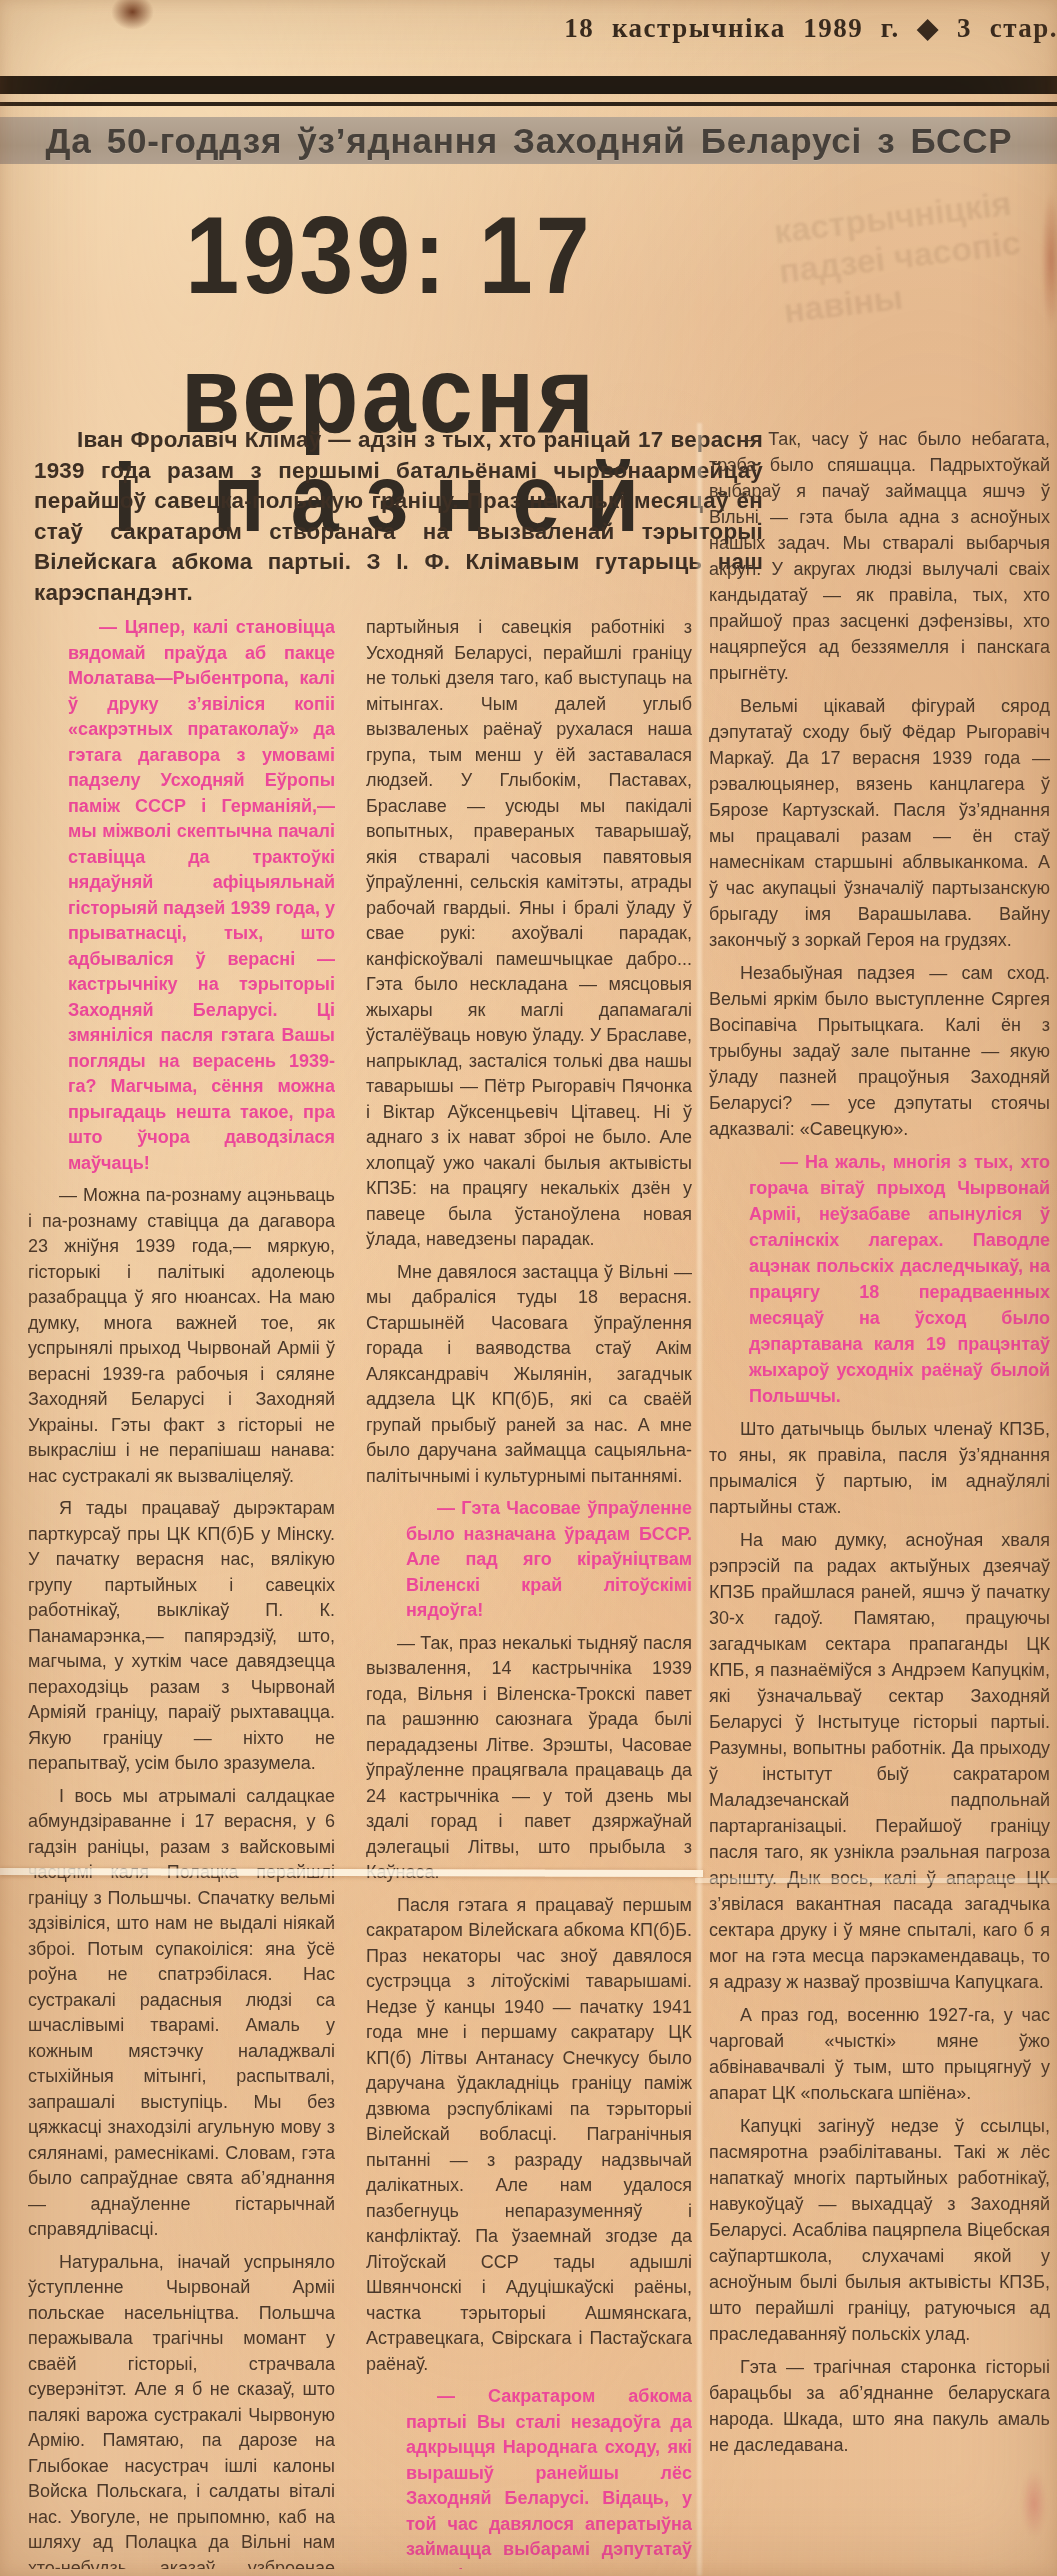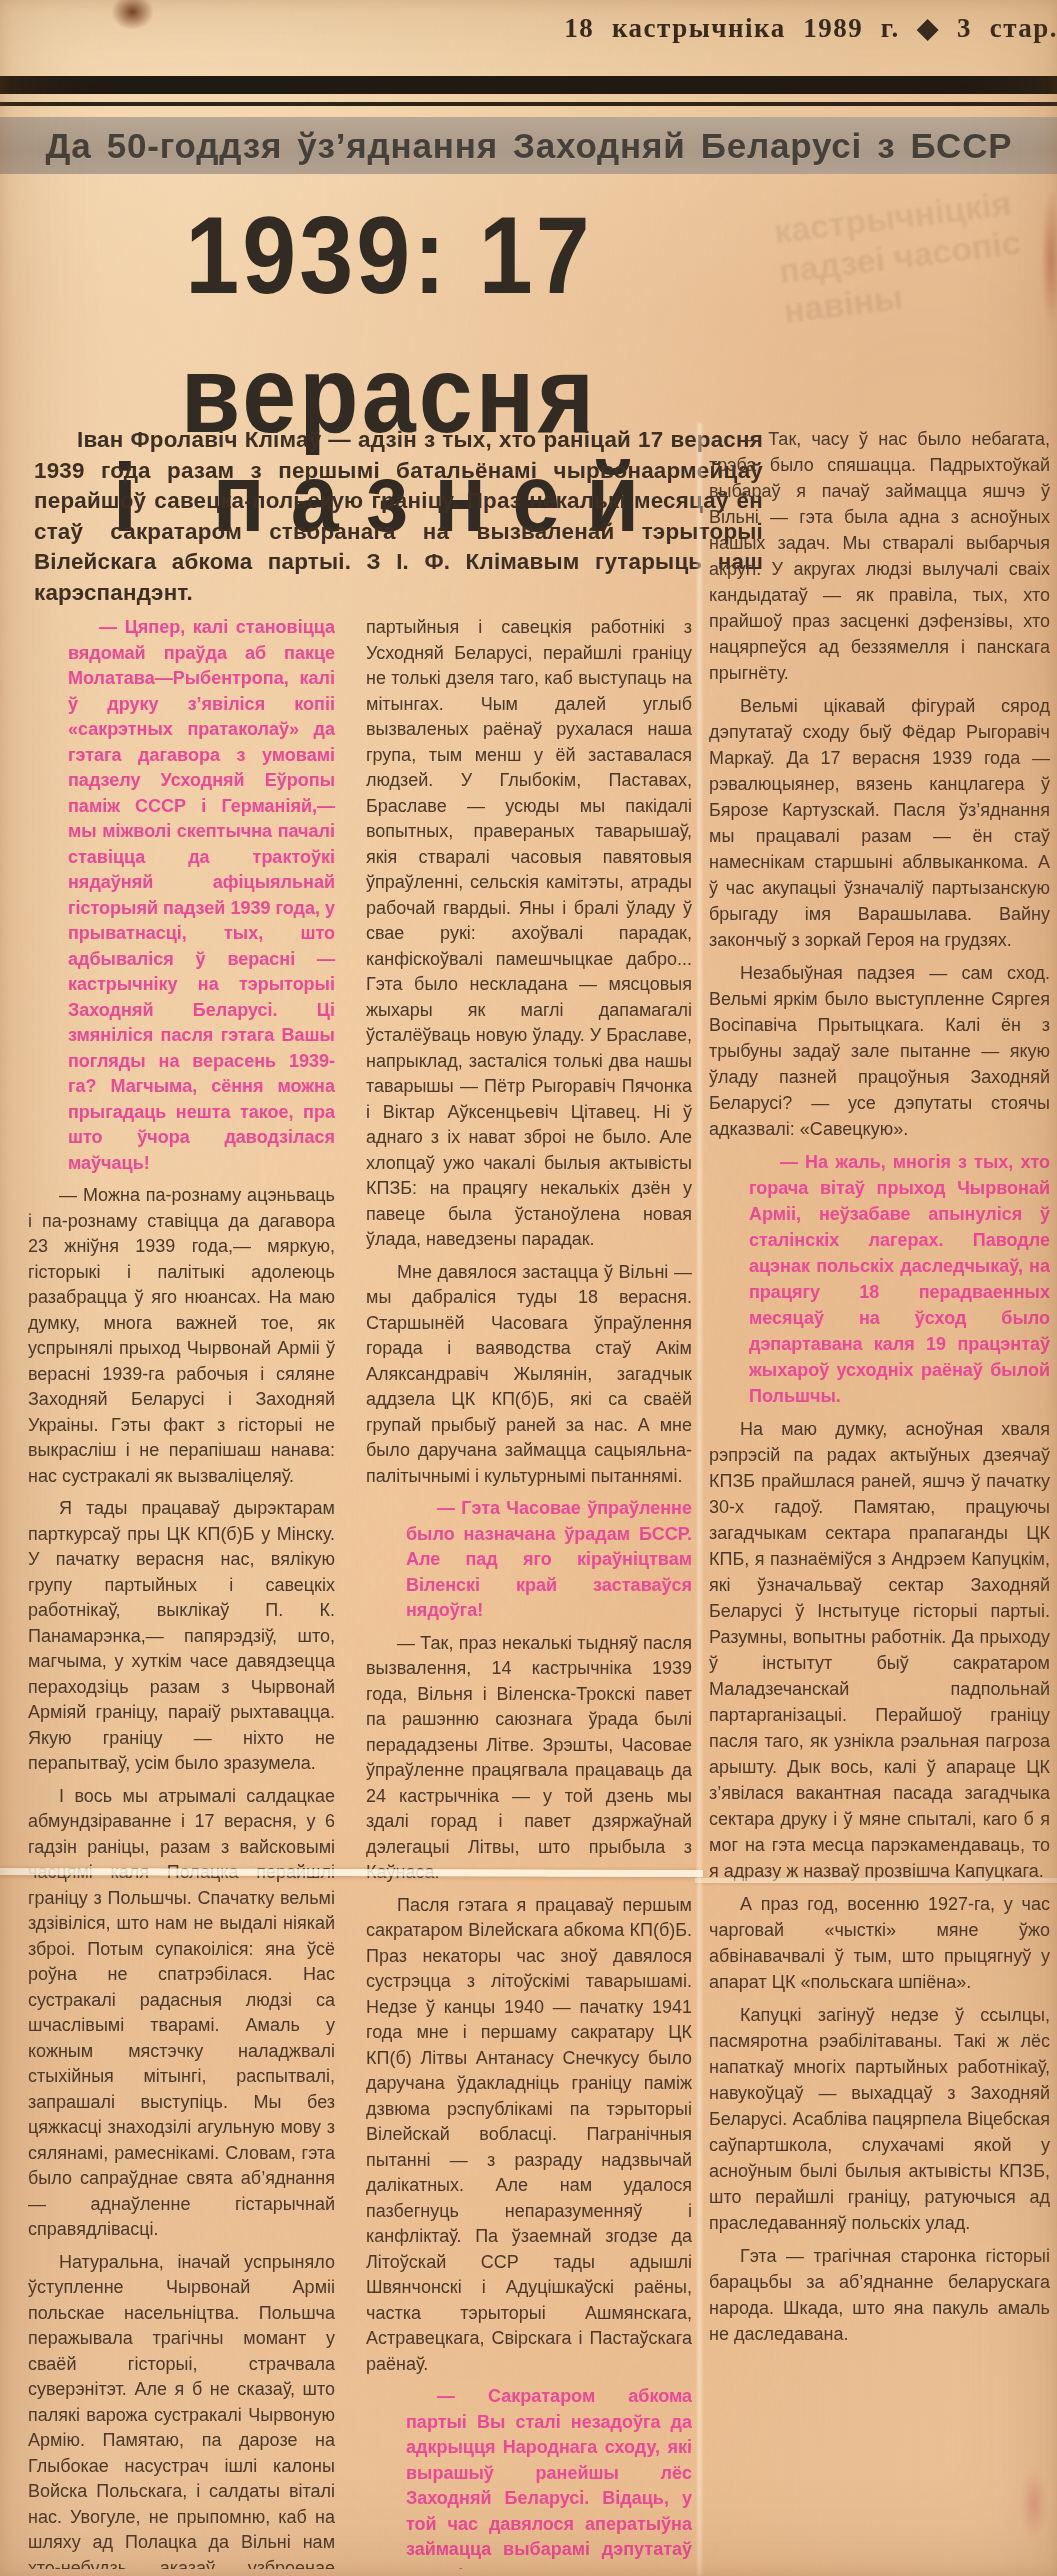--- a/index.html
+++ b/index.html
@@ -17,21 +17,21 @@
     box-shadow:inset 0 0 93px rgba(134,78,38,.30), inset 0 0 14px rgba(134,78,38,.18);}
   
   .dateline{
     position:absolute;top:12.4px;left:0;width:100%;text-align:right;
     font-family:"Liberation Serif",serif;font-weight:bold;font-size:27px;
     color:#33281e;letter-spacing:1.5px;word-spacing:9.3px;
   }
   .rule-thick{position:absolute;top:76px;left:0;width:100%;height:18px;background:#221b13;}
   .rule-thin{position:absolute;top:102px;left:0;width:100%;height:3.9px;background:#2c2218;}
   .banner{
-    position:absolute;top:117px;left:0;width:100%;height:57px;
+    position:absolute;top:117px;left:0;width:100%;height:47px;
     background:linear-gradient(180deg,#b7a795 0%,#ab9a87 60%,#b2a190 100%);
     display:flex;align-items:center;justify-content:center;
     font-weight:bold;font-size:35px;color:#46403a;letter-spacing:0.8px;word-spacing:4.6px;
     text-shadow:0 0.8px 0 rgba(255,255,255,.12);
   }
   
   .headline{position:absolute;top:187px;left:0;width:778px;text-align:center;color:#322b23;}
   .headline .l1{display:inline-block;font-weight:bold;font-size:97px;line-height:124px;
     letter-spacing:3.1px;transform:scaleY(1.12);transform-origin:top;}
   .headline .l2{display:block;font-weight:bold;font-size:86px;line-height:100px;
@@ -94,31 +94,32 @@
   <p>Я тады працаваў дырэктарам парткурсаў пры ЦК КП(б)Б у Мінску. У пачатку верасня нас, вялікую групу партыйных і савецкіх работнікаў, выклікаў П. К. Панамарэнка,— папярэдзіў, што, магчыма, у хуткім часе давядзецца пераходзіць разам з Чырвонай Арміяй граніцу, параіў рыхтавацца. Якую граніцу — ніхто не перапытваў, усім было зразумела.</p>
   <p>І вось мы атрымалі салдацкае абмундзіраванне і 17 верасня, у 6 гадзін раніцы, разам з вайсковымі часцямі каля Полацка перайшлі граніцу з Польшчы. Спачатку вельмі здзівіліся, што нам не выдалі ніякай зброі. Потым супакоіліся: яна ўсё роўна не спатрэбілася. Нас сустракалі радасныя людзі са шчаслівымі тварамі. Амаль у кожным мястэчку наладжвалі стыхійныя мітынгі, распытвалі, запрашалі выступіць. Мы без цяжкасці знаходзілі агульную мову з сялянамі, рамеснікамі. Словам, гэта было сапраўднае свята аб’яднання — аднаўленне гістарычнай справядлівасці.</p>
   <p>Натуральна, іначай успрыняло ўступленне Чырвонай Арміі польскае насельніцтва. Польшча перажывала трагічны момант у сваёй гісторыі, страчвала суверэнітэт. Але я б не сказаў, што палякі варожа сустракалі Чырвоную Армію. Памятаю, па дарозе на Глыбокае насустрач ішлі калоны Войска Польскага, і салдаты віталі нас. Увогуле, не прыпомню, каб на шляху ад Полацка да Вільні нам хто-небудзь аказаў узброенае супраціўленне.</p>
   <p class="q">— З 17 верасня па 28 кастрычніка, калі ў Беластоку пачаў работу Народны сход, Заходняя Беларусь апынулася фактычна ва ўмовах безуладдзя: старая сістэма кіравання перастала існаваць, новая — Саветы — яшчэ не была створана!</p>
 
 </div>
 
 <div class="col col2">
   <p class="cont">партыйныя і савецкія работнікі з Усходняй Беларусі, перайшлі граніцу не толькі дзеля таго, каб выступаць на мітынгах. Чым далей углыб вызваленых раёнаў рухалася наша група, тым менш у ёй заставалася людзей. У Глыбокім, Паставах, Браславе — усюды мы пакідалі вопытных, правераных таварышаў, якія стваралі часовыя павятовыя ўпраўленні, сельскія камітэты, атрады рабочай гвардыі. Яны і бралі ўладу ў свае рукі: ахоўвалі парадак, канфіскоўвалі памешчыцкае дабро... Гэта было нескладана — мясцовыя жыхары як маглі дапамагалі ўсталёўваць новую ўладу. У Браславе, напрыклад, засталіся толькі два нашы таварышы — Пётр Рыгоравіч Пячонка і Віктар Аўксенцьевіч Цітавец. Ні ў аднаго з іх нават зброі не было. Але хлопцаў ужо чакалі былыя актывісты КПЗБ: на працягу некалькіх дзён у павеце была ўстаноўлена новая ўлада, наведзены парадак.</p>
   <p>Мне давялося застацца ў Вільні — мы дабраліся туды 18 верасня. Старшынёй Часовага ўпраўлення горада і ваяводства стаў Акім Аляксандравіч Жылянін, загадчык аддзела ЦК КП(б)Б, які са сваёй групай прыбыў раней за нас. А мне было даручана займацца сацыяльна-палітычнымі і культурнымі пытаннямі.</p>
-  <p class="q">— Гэта Часовае ўпраўленне было назначана ўрадам БССР. Але пад яго кіраўніцтвам Віленскі край заставаўся нядоўга!</p>
+  <p class="q">— Гэта Часовае ўпраўленне было назначана ўрадам БССР. Але пад яго кіраўніцтвам Віленскі край літоўскімі нядоўга!</p>
   <p>— Так, праз некалькі тыдняў пасля вызвалення, 14 кастрычніка 1939 года, Вільня і Віленска-Трокскі павет па рашэнню саюзнага ўрада былі перададзены Літве. Зрэшты, Часовае ўпраўленне працягвала працаваць да 24 кастрычніка — у той дзень мы здалі горад і павет дзяржаўнай дэлегацыі Літвы, што прыбыла з Каўнаса.</p>
   <p>Пасля гэтага я працаваў першым сакратаром Вілейскага абкома КП(б)Б. Праз некаторы час зноў давялося сустрэцца з літоўскімі таварышамі. Недзе ў канцы 1940 — пачатку 1941 года мне і першаму сакратару ЦК КП(б) Літвы Антанасу Снечкусу было даручана ўдакладніць граніцу паміж дзвюма рэспублікамі па тэрыторыі Вілейскай вобласці. Пагранічныя пытанні — з разраду надзвычай далікатных. Але нам удалося пазбегнуць непаразуменняў і канфліктаў. Па ўзаемнай згодзе да Літоўскай ССР тады адышлі Швянчонскі і Адуцішкаўскі раёны, частка тэрыторыі Ашмянскага, Астравецкага, Свірскага і Пастаўскага раёнаў.</p>
   <p class="q">— Сакратаром абкома партыі Вы сталі незадоўга да адкрыцця Народнага сходу, які вырашыў ранейшы лёс Заходняй Беларусі. Відаць, у той час давялося аператыўна займацца выбарамі дэпутатаў сходу!</p>
 </div>
 
 <div class="col col3">
   <p>— Так, часу ў нас было небагата, трэба было спяшацца. Падрыхтоўкай выбараў я пачаў займацца яшчэ ў Вільні — гэта была адна з асноўных нашых задач. Мы стваралі выбарчыя акругі. У акругах людзі вылучалі сваіх кандыдатаў — як правіла, тых, хто прайшоў праз засценкі дэфензівы, хто нацярпеўся ад беззямелля і панскага прыгнёту.</p>
   <p>Вельмі цікавай фігурай сярод дэпутатаў сходу быў Фёдар Рыгоравіч Маркаў. Да 17 верасня 1939 года — рэвалюцыянер, вязень канцлагера ў Бярозе Картузскай. Пасля ўз’яднання мы працавалі разам — ён стаў намеснікам старшыні аблвыканкома. А ў час акупацыі ўзначаліў партызанскую брыгаду імя Варашылава. Вайну закончыў з зоркай Героя на грудзях.</p>
   <p>Незабыўная падзея — сам сход. Вельмі яркім было выступленне Сяргея Восіпавіча Прытыцкага. Калі ён з трыбуны задаў зале пытанне — якую ўладу пазней працоўныя Заходняй Беларусі? — усе дэпутаты стоячы адказвалі: «Савецкую».</p>
   <p class="q">— На жаль, многія з тых, хто горача вітаў прыход Чырвонай Арміі, неўзабаве апынуліся ў сталінскіх лагерах. Паводле ацэнак польскіх даследчыкаў, на працягу 18 перадваенных месяцаў на ўсход было дэпартавана каля 19 працэнтаў жыхароў усходніх раёнаў былой Польшчы.</p>
+  <p>Што датычыць былых членаў КПЗБ, то яны, як правіла, пасля ўз’яднання прымаліся ў партыю, ім аднаўлялі партыйны стаж.</p>
   <p>На маю думку, асноўная хваля рэпрэсій па радах актыўных дзеячаў КПЗБ прайшлася раней, яшчэ ў пачатку 30-х гадоў. Памятаю, працуючы загадчыкам сектара прапаганды ЦК КПБ, я пазнаёміўся з Андрэем Капуцкім, які ўзначальваў сектар Заходняй Беларусі ў Інстытуце гісторыі партыі. Разумны, вопытны работнік. Да прыходу ў інстытут быў сакратаром Маладзечанскай падпольнай партарганізацыі. Перайшоў граніцу пасля таго, як узнікла рэальная пагроза арышту. Дык вось, калі ў апараце ЦК з’явілася вакантная пасада загадчыка сектара друку і ў мяне спыталі, каго б я мог на гэта месца парэкамендаваць, то я адразу ж назваў прозвішча Капуцкага.</p>
   <p>А праз год, восенню 1927-га, у час чарговай «чысткі» мяне ўжо абвінавачвалі ў тым, што прыцягнуў у апарат ЦК «польскага шпіёна».</p>
   <p>Капуцкі загінуў недзе ў ссылцы, пасмяротна рэабілітаваны. Такі ж лёс напаткаў многіх партыйных работнікаў, навукоўцаў — выхадцаў з Заходняй Беларусі. Асабліва пацярпела Віцебская саўпартшкола, слухачамі якой у асноўным былі былыя актывісты КПЗБ, што перайшлі граніцу, ратуючыся ад праследаванняў польскіх улад.</p>
   <p>Гэта — трагічная старонка гісторыі барацьбы за аб’яднанне беларускага народа. Шкада, што яна пакуль амаль не даследавана.</p>
 
 </div>
 
 <div class="crease"></div>
 <div class="crease2"></div>
 <div class="cut-edge"></div>

